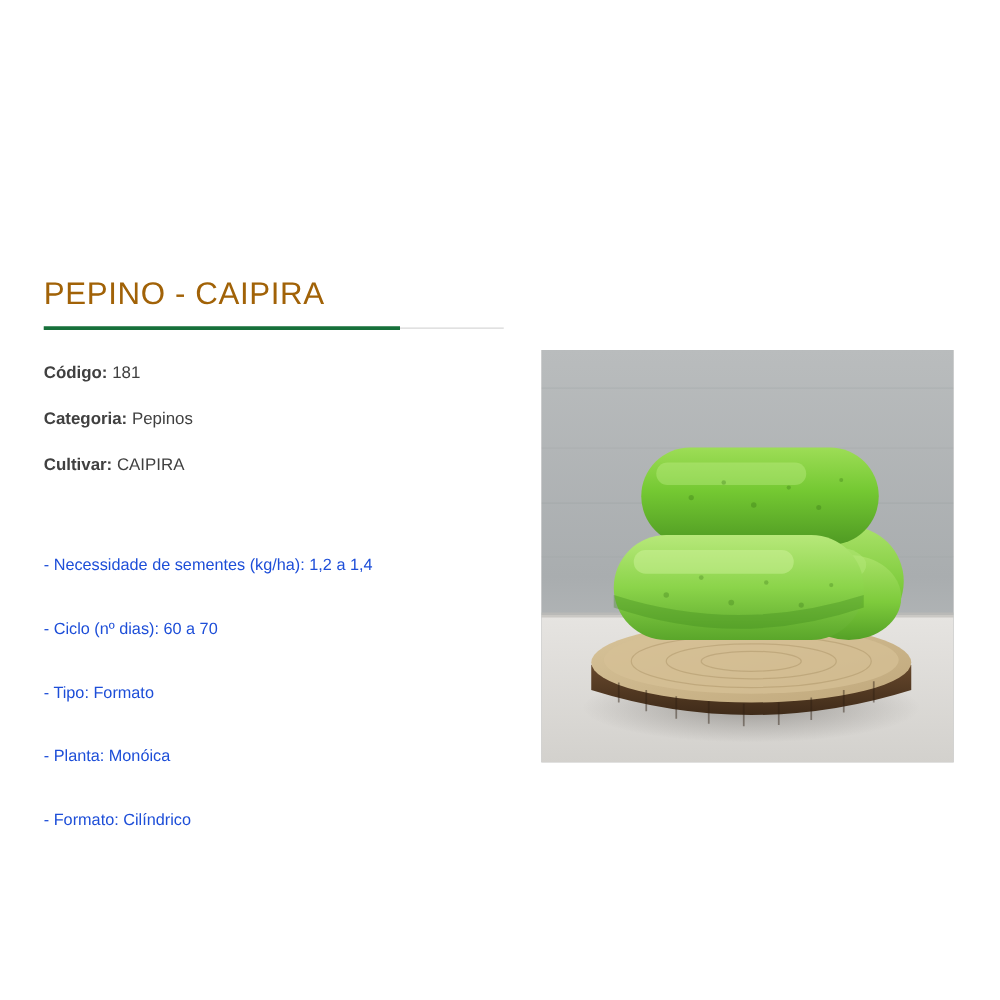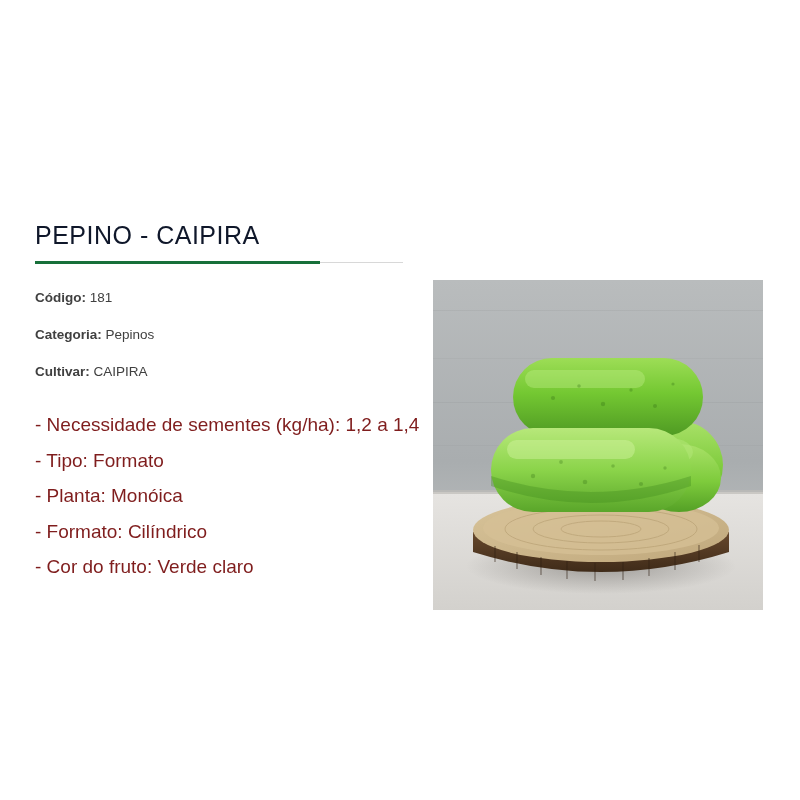--- a/index.html
+++ b/index.html
@@ -24,21 +24,21 @@
   .content {
     position: absolute;
     left: 35px;
     top: 222px;
     width: 730px;
   }
   .title {
     font-size: 25px;
     font-weight: 400;
     letter-spacing: 0.5px;
-    color: #0f172a;
+    color: #a16207;
     margin: 0 0 12px 0;
     line-height: 1.1;
   }
   .rule {
     position: relative;
     width: 368px;
     height: 1px;
     background: #d8d8d8;
     margin-bottom: 26px;
   }
@@ -63,25 +63,26 @@
   .meta-line .k {
     font-weight: bold;
   }
   .meta-line .v {
     font-weight: normal;
   }
   .spacer {
     height: 11px;
   }
   .attr {
-    font-size: 19px;
+    font-size: 13px;
     line-height: 1.45;
     margin-bottom: 8px;
-    color: #7f1d1d;
+    color: #1d4ed8;
     white-space: nowrap;
+    margin-top: 32px;
   }
   .attr:last-child {
     margin-bottom: 0;
   }
 
   
   .photo {
     position: absolute;
     left: 433px;
     top: 280px;
@@ -117,24 +118,24 @@
       </div>
 
       <div class="meta-line">
         <span class="k">Cultivar:</span>
         <span class="v">CAIPIRA</span>
       </div>
 
       <div class="spacer"></div>
 
       <div class="attr">- Necessidade de sementes (kg/ha): 1,2 a 1,4</div>
+      <div class="attr">- Ciclo (nº dias): 60 a 70</div>
       <div class="attr">- Tipo: Formato</div>
       <div class="attr">- Planta: Monóica</div>
       <div class="attr">- Formato: Cilíndrico</div>
-      <div class="attr">- Cor do fruto: Verde claro</div>
 
     </div>
   </div>
 
   <div class="photo">
     <svg width="330" height="330" viewBox="0 0 330 330" xmlns="http://www.w3.org/2000/svg" role="img">
       <defs>
         <linearGradient id="bgwall" x1="0" y1="0" x2="0" y2="1">
           <stop offset="0%" stop-color="#b9bcbd"></stop>
           <stop offset="55%" stop-color="#a9adaf"></stop>

